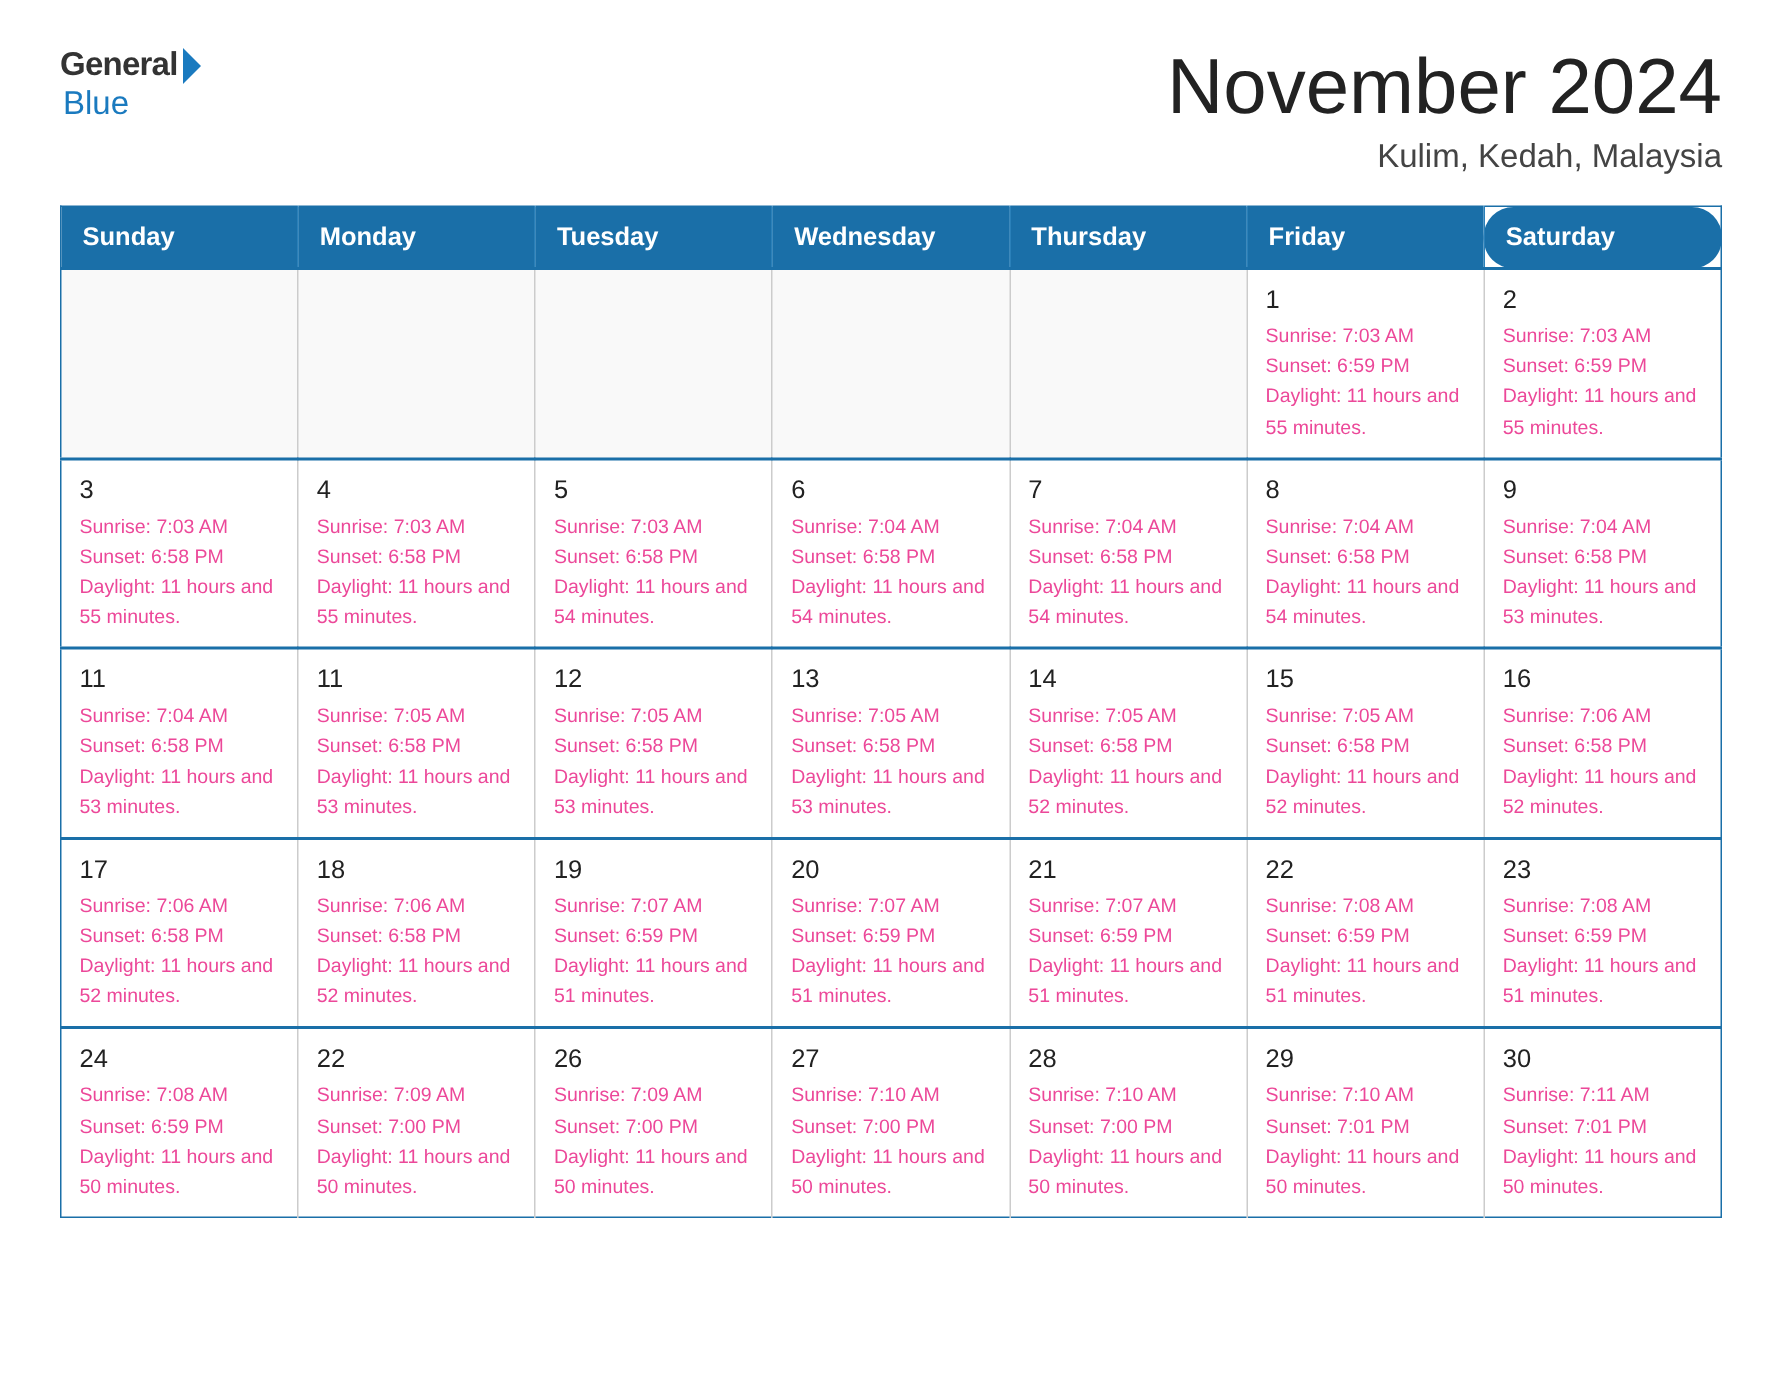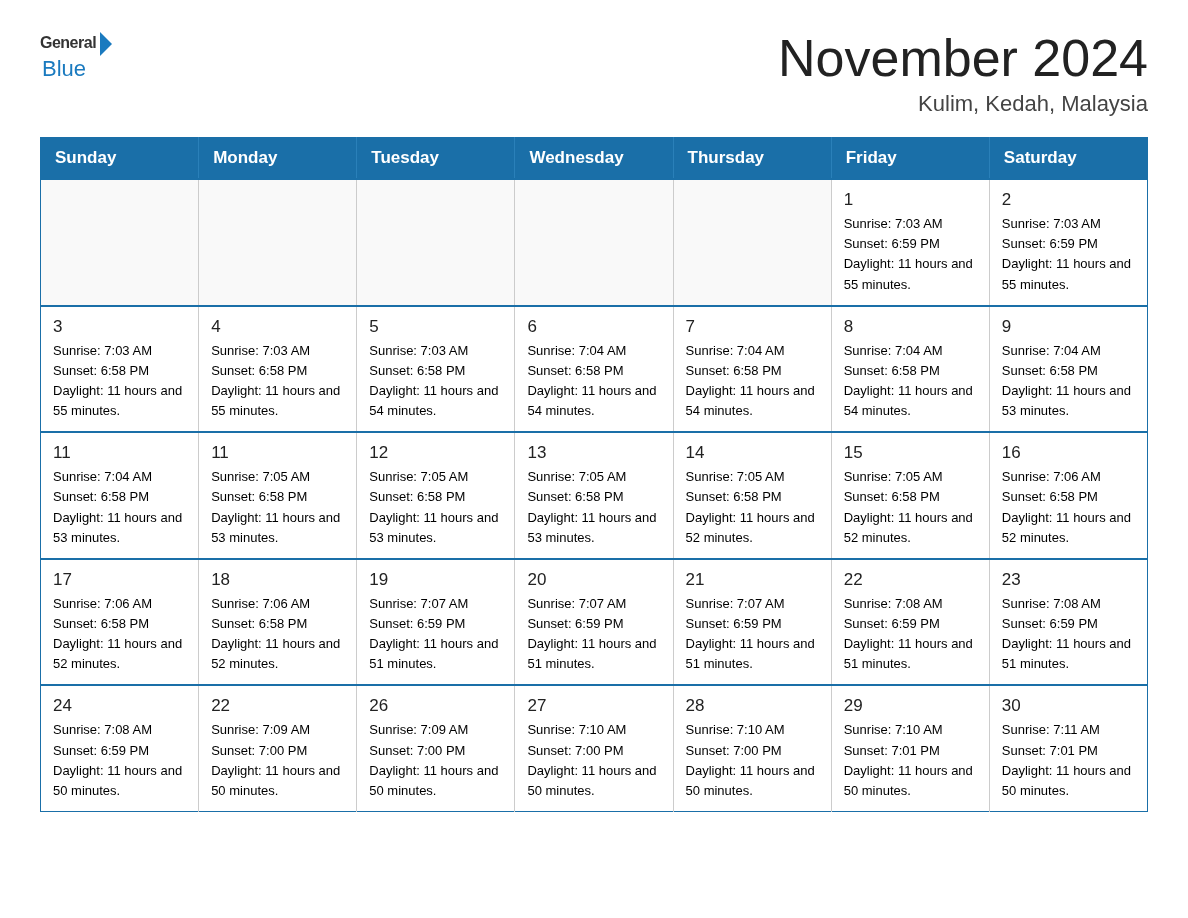--- a/index.html
+++ b/index.html
@@ -19,21 +19,21 @@
     .logo {
       display: flex;
       flex-direction: column;
       align-items: flex-start;
     }
     .logo-top {
       display: flex;
       align-items: center;
     }
     .logo-general {
-      font-size: 16px;
+      font-size: 22px;
       font-weight: bold;
       color: #333;
       letter-spacing: -0.5px;
     }
     .logo-arrow {
       width: 0;
       height: 0;
       border-left: 12px solid #1a7abf;
       border-top: 12px solid transparent;
       border-bottom: 12px solid transparent;
@@ -70,20 +70,21 @@
       background-color: #1a6fa8;
       color: #fff;
       font-size: 17px;
       font-weight: 600;
       padding: 10px 14px;
       text-align: left;
       border-right: 1px solid #2a80b9;
     }
     .calendar thead tr th:last-child {
       border-right: none;
+      border-radius: 20px;
     }
     .calendar tbody tr {
       border-top: 2px solid #1a6fa8;
     }
     .calendar tbody tr td {
       vertical-align: top;
       padding: 10px 12px;
       border-right: 1px solid #ccc;
       font-size: 13px;
       color: #333;
@@ -95,21 +96,21 @@
     }
     .day-number {
       font-size: 17px;
       font-weight: 400;
       color: #222;
       margin-bottom: 4px;
       display: block;
     }
     .day-info {
       font-size: 13px;
-      color: #000000;
+      color: #ec4899;
       line-height: 1.55;
     }
     .empty-cell {
       background: #f9f9f9;
     }
   </style>
 </head>
 <body>
 
 <div class="header">

